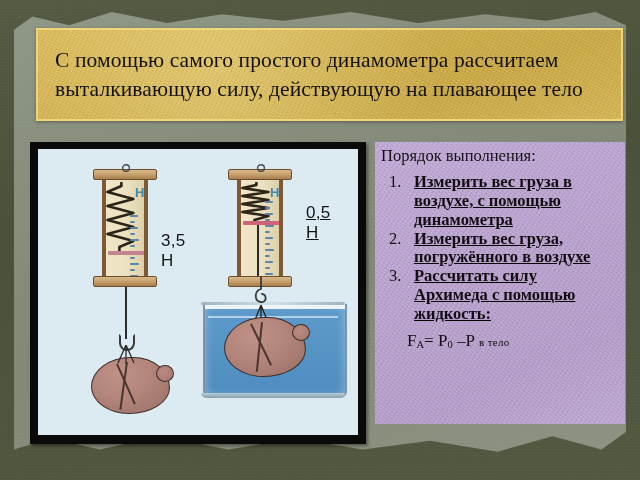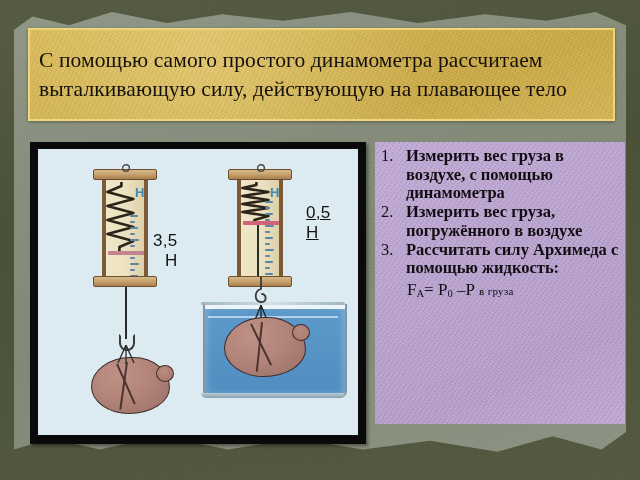--- a/index.html
+++ b/index.html
@@ -47,32 +47,33 @@
       0% 4%, 3% 1%, 9% 3%, 16% 0%, 25% 2.5%, 34% 0.5%, 44% 2%, 55% 0%,
       66% 2.5%, 77% 0.5%, 87% 2%, 95% 0%, 100% 3%,
       100% 95%, 96% 99%, 88% 96%, 79% 99.5%, 68% 97%, 57% 99%, 46% 96.5%,
       35% 99%, 24% 96%, 14% 99%, 6% 96.5%, 0% 99%);
     opacity: .85;
   }
 
   
   #title-box {
     position: absolute;
-    left: 28px; top: 28px;
+    left: 36px; top: 28px;
     width: 587px; height: 93px;
     box-sizing: border-box;
     border: 2px solid #efd678;
     background:
       repeating-linear-gradient(27deg, rgba(255,255,255,.10) 0 1px, transparent 1px 3px),
       repeating-linear-gradient(115deg, rgba(120,85,15,.10) 0 1px, transparent 1px 4px),
       radial-gradient(circle at 30% 35%, rgba(255,240,170,.35) 0%, transparent 55%),
       linear-gradient(160deg, #d7b654 0%, #cfae4b 35%, #c9a845 70%, #d4b354 100%);
     display: flex;
     align-items: center;
     box-shadow: 0 1px 3px rgba(0,0,0,.35);
+    padding-left: 8px;
   }
   #title-text {
     font-size: 21.5px;
     line-height: 1.33;
     color: #14110c;
     padding: 0 9px;
     letter-spacing: .1px;
     font-family: "Liberation Serif", serif;
   }
 
@@ -233,24 +234,25 @@
       repeating-linear-gradient(125deg, rgba(90,60,120,.10) 0 1px, transparent 1px 4px),
       linear-gradient(155deg, #c0a9d4 0%, #b9a2cd 40%, #b49dc8 75%, #bda7d1 100%);
   }
   #steps-heading {
     font-size: 16.5px;
     color: #161016;
     line-height: 1.12;
     margin-bottom: 1px;
   }
   ol#steps-list {
-    margin: 0;
+    margin: 8px;
     padding: 0 0 0 25px;
     list-style: none;
     counter-reset: stepnum;
+    text-decoration: underline;
   }
   ol#steps-list li {
     counter-increment: stepnum;
     position: relative;
     font-size: 16.5px;
     color: #120d12;
     line-height: 1.135;
     margin-bottom: 0px;
     font-weight: bold;
   }
@@ -320,21 +322,21 @@
               <i style="width:8px"></i>
           </div>
 
           <div class="pointer-line" style="left:2px; top:72px; width:40px; height:4px; background:#c4848f;"></div>
         </div>
 
         <div class="unit-n" style="left:42px; top:16px;">Н</div>
 
         <div class="dyno-cap" style="top:107px;"></div>
 
-        <div class="reading" style="left:60px; top:62px;text-align:right;">3,5 Н</div>
+        <div class="reading" style="left:68px; top:62px;">3,5 Н</div>
       </div>
 
       <div class="string" style="left:87px; top:128px; height:62px;"></div>
       <div class="hook" style="left:81px; top:185px;"></div>
       <svg style="position:absolute;left:76px;top:196px;z-index:5;" width="24" height="20" viewBox="0 0 24 20">
         <path d="M12 0 L4 18 M12 0 L20 18 M12 0 L12 19" stroke="#2b2b2b" stroke-width="1.3" fill="none"></path>
       </svg>
       <div class="stone" style="left:53px; top:208px; width:77px; height:55px;">
         <div class="vein" style="left:34px; top:4px; width:1.6px; height:48px; transform:rotate(8deg);"></div>
         <div class="vein" style="left:24px; top:6px; width:1.6px; height:44px; transform:rotate(-24deg);"></div>
@@ -389,22 +391,23 @@
       <div class="stone" style="left:186px; top:168px; width:80px; height:58px; z-index:7;">
         <div class="vein" style="left:36px; top:4px; width:1.6px; height:50px; transform:rotate(6deg);"></div>
         <div class="vein" style="left:25px; top:6px; width:1.6px; height:46px; transform:rotate(-26deg);"></div>
         <div class="knob" style="right:-5px; top:6px; width:16px; height:15px;"></div>
       </div>
 
     </div>
   </div>
 
   <div id="steps-panel">
+    <div id="steps-heading">Порядок выполнения:</div>
     <ol id="steps-list">
       <li>Измерить вес груза в воздухе, с помощью динамометра</li>
       <li>Измерить вес груза, погружённого в воздухе</li>
       <li>Рассчитать силу Архимеда с помощью жидкость:</li>
     </ol>
     <div id="formula">
-      <span>F</span><sub>A</sub><span>=</span>&nbsp;<span>P</span><sub>0</sub>&nbsp;<span>–</span><span>P</span>&nbsp;<span class="sublabel">в груза</span>
+      <span>F</span><sub>A</sub><span>=</span>&nbsp;<span>P</span><sub>0</sub>&nbsp;<span>–</span><span>P</span>&nbsp;<span class="sublabel">в тело</span>
     </div>
   </div>
 </div>
 
 </body></html>

